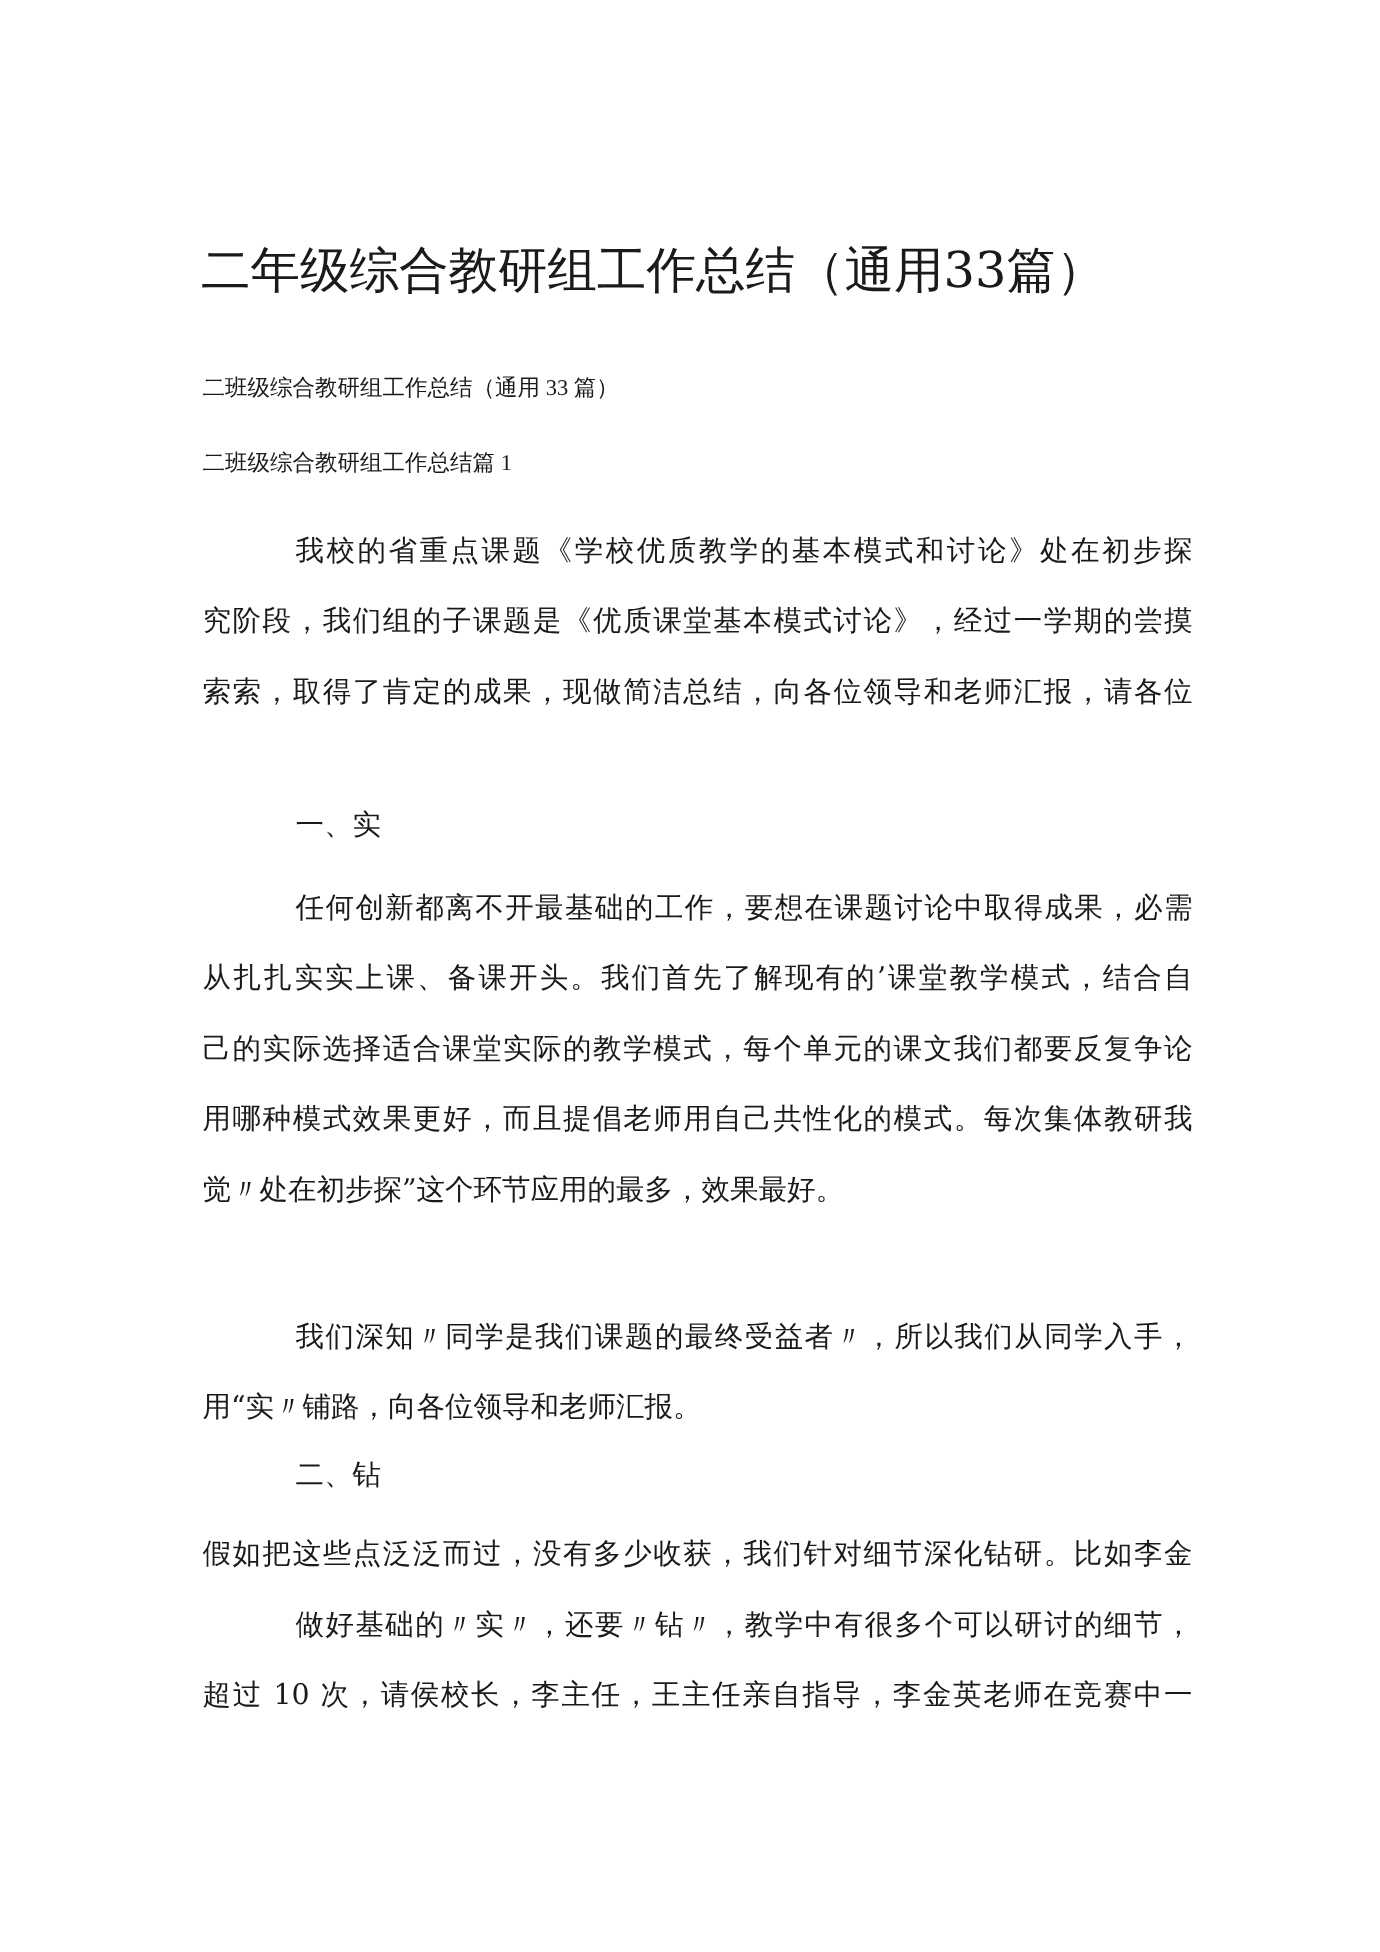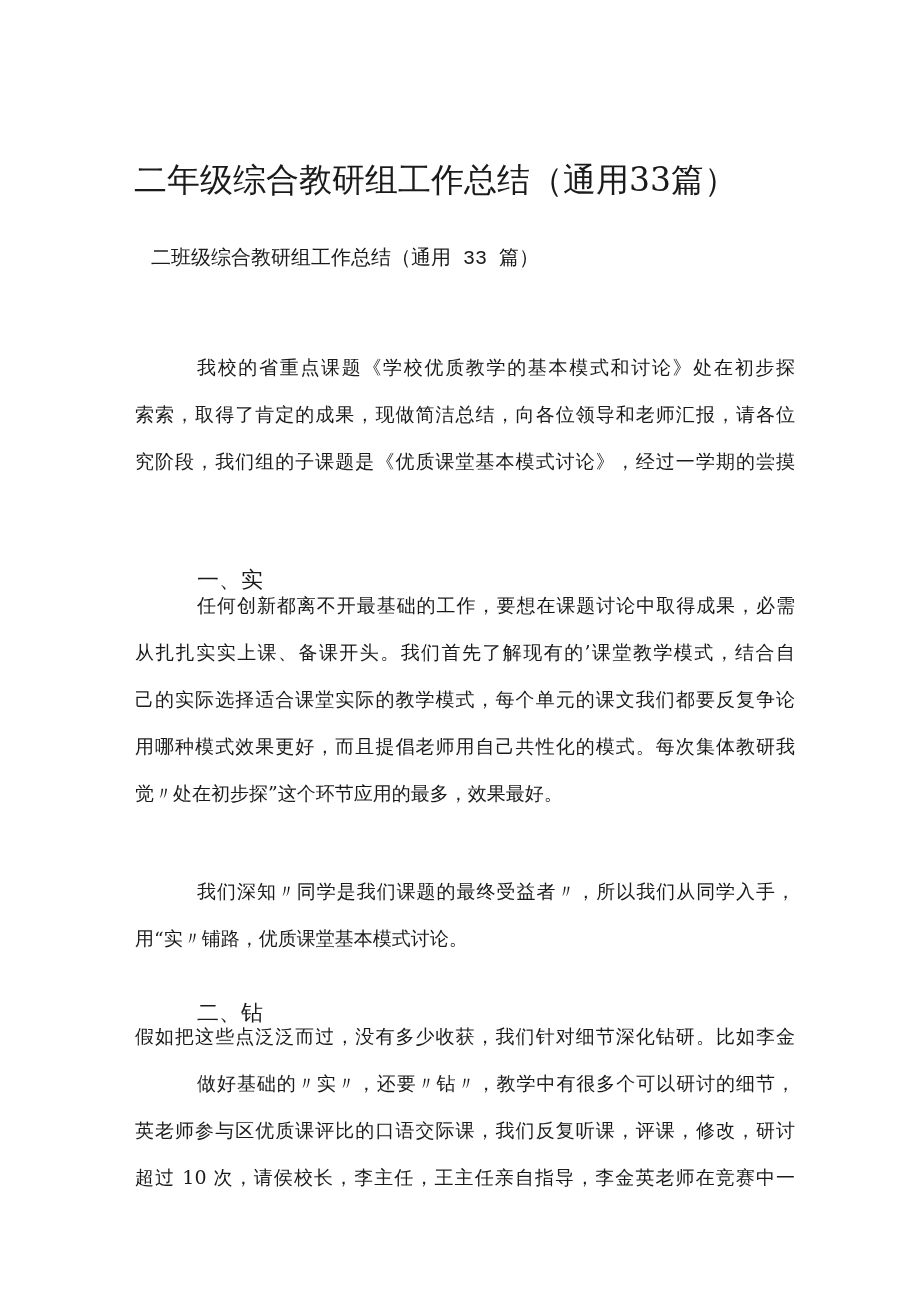--- a/index.html
+++ b/index.html
@@ -28,26 +28,25 @@
     font-size: 33px;
     line-height: 48px;
     letter-spacing: 0px;
     white-space: nowrap;
     font-weight: normal;
     color: #1a1a1a;
   }
   .subtitle {
     position: absolute;
     left: 135px;
-    font-size: 20px;
+    font-size: 15px;
     line-height: 24px;
     white-space: nowrap;
-    font-family: Liberation Mono, monospace;
+    font-family: Liberation Serif, serif;
     color: #1a1a1a;
-    margin-left: 16px;
   }
   .body-text {
     position: absolute;
     left: 135px;
     width: 660px;
     font-size: 19px;
     line-height: 47px;
     color: #1a1a1a;
   }
   .line {
@@ -59,58 +58,57 @@
   }
   .line.last {
     text-align-last: left;
   }
   .line.indent {
     padding-left: 62px;
   }
   .heading {
     position: absolute;
     left: 197px;
-    font-size: 22px;
+    font-size: 19px;
     line-height: 24px;
     white-space: nowrap;
-    margin-top: 30px;
   }
 </style>
 </head>
 <body>
 
 <div class="page">
 
   <div class="doc-title">二年级综合教研组工作总结（通用33篇）</div>
 
   <div class="subtitle" style="top:231px;">二班级综合教研组工作总结（通用 33 篇）</div>
+  <div class="subtitle" style="top:281px;">二班级综合教研组工作总结篇 1</div>
 
   <div class="body-text" style="top:328px;">
     <span class="line indent">我校的省重点课题《学校优质教学的基本模式和讨论》处在初步探</span>
+    <span class="line">究阶段，我们组的子课题是《优质课堂基本模式讨论》，经过一学期的尝摸</span>
     <span class="line">索索，取得了肯定的成果，现做简洁总结，向各位领导和老师汇报，请各位</span>
-    <span class="line">究阶段，我们组的子课题是《优质课堂基本模式讨论》，经过一学期的尝摸</span>
   </div>
 
   <div class="heading" style="top:522px;">一、实</div>
 
   <div class="body-text" style="top:566px;">
     <span class="line indent">任何创新都离不开最基础的工作，要想在课题讨论中取得成果，必需</span>
     <span class="line">从扎扎实实上课、备课开头。我们首先了解现有的’课堂教学模式，结合自</span>
     <span class="line">己的实际选择适合课堂实际的教学模式，每个单元的课文我们都要反复争论</span>
     <span class="line">用哪种模式效果更好，而且提倡老师用自己共性化的模式。每次集体教研我</span>
     <span class="line last">觉〃处在初步探”这个环节应用的最多，效果最好。</span>
   </div>
 
   <div class="body-text" style="top:852px;">
     <span class="line indent">我们深知〃同学是我们课题的最终受益者〃，所以我们从同学入手，</span>
-    <span class="line last">用“实〃铺路，优质课堂基本模式讨论。</span>
+    <span class="line last">用“实〃铺路，向各位领导和老师汇报。</span>
   </div>
 
   <div class="heading" style="top:955px;">二、钻</div>
 
   <div class="body-text" style="top:997px;">
     <span class="line">假如把这些点泛泛而过，没有多少收获，我们针对细节深化钻研。比如李金</span>
     <span class="line indent">做好基础的〃实〃，还要〃钻〃，教学中有很多个可以研讨的细节，</span>
-    <span class="line">英老师参与区优质课评比的口语交际课，我们反复听课，评课，修改，研讨</span>
     <span class="line">超过 10 次，请侯校长，李主任，王主任亲自指导，李金英老师在竞赛中一</span>
   </div>
 
 </div>
 
 </body></html>

